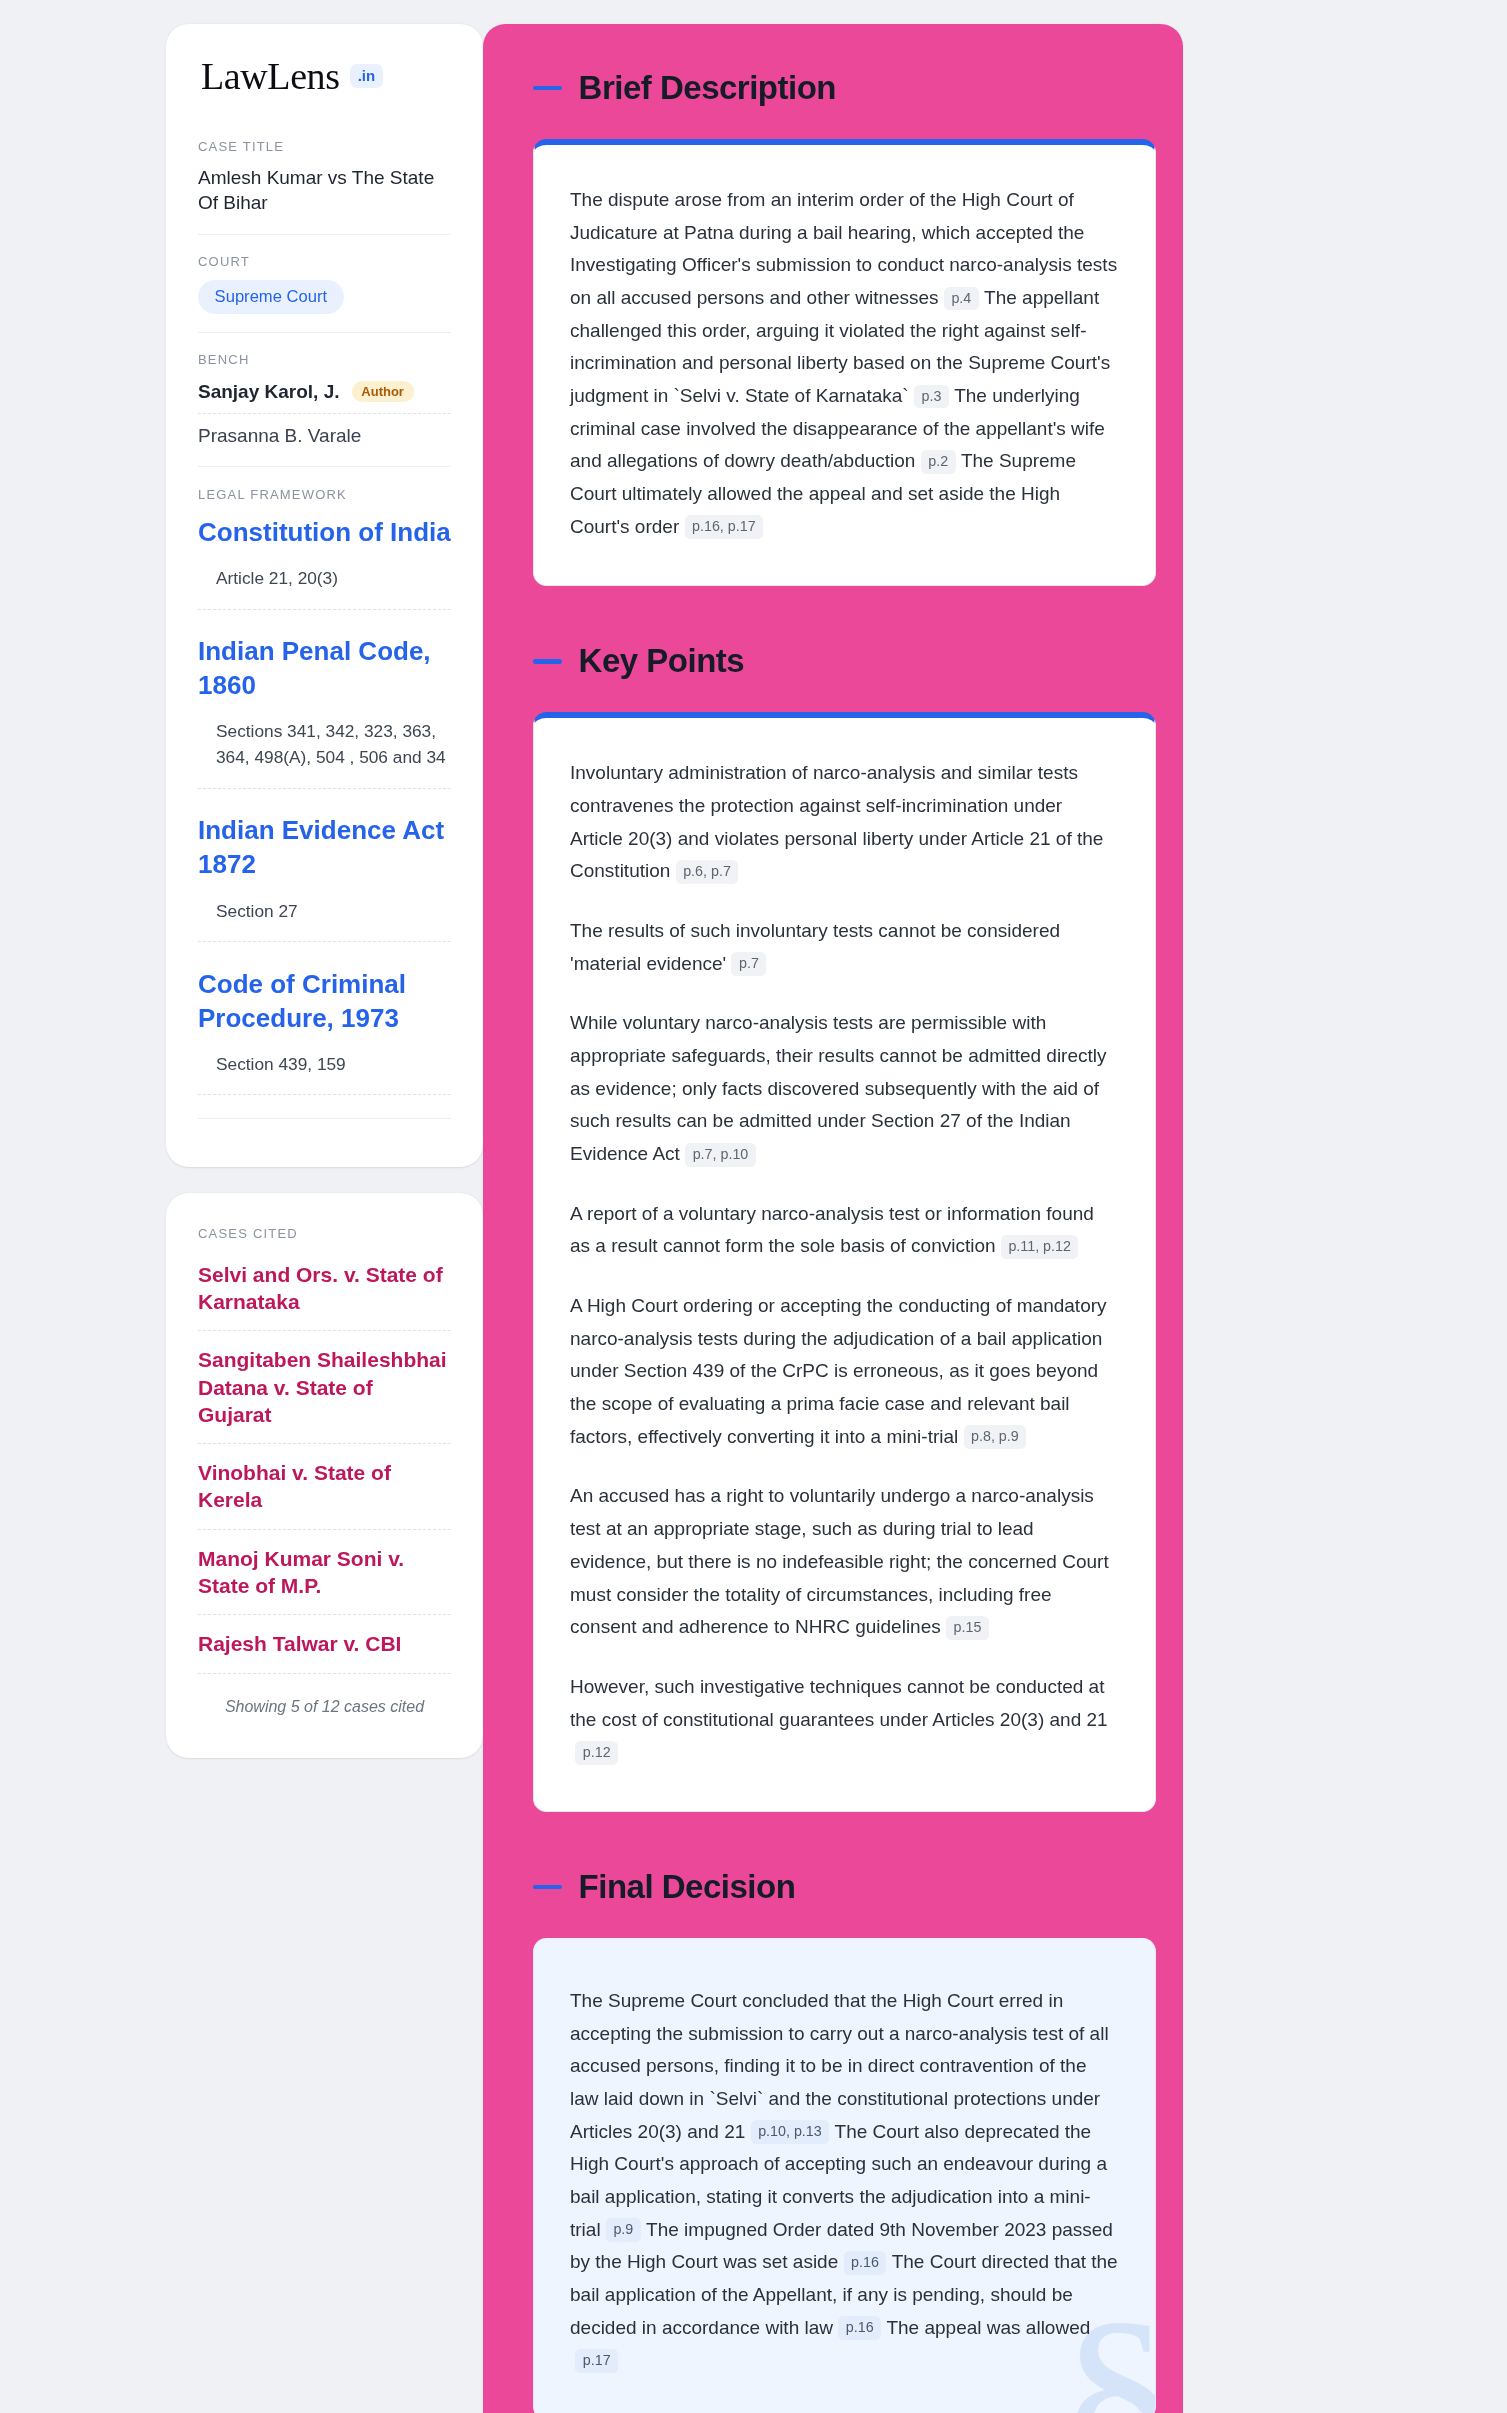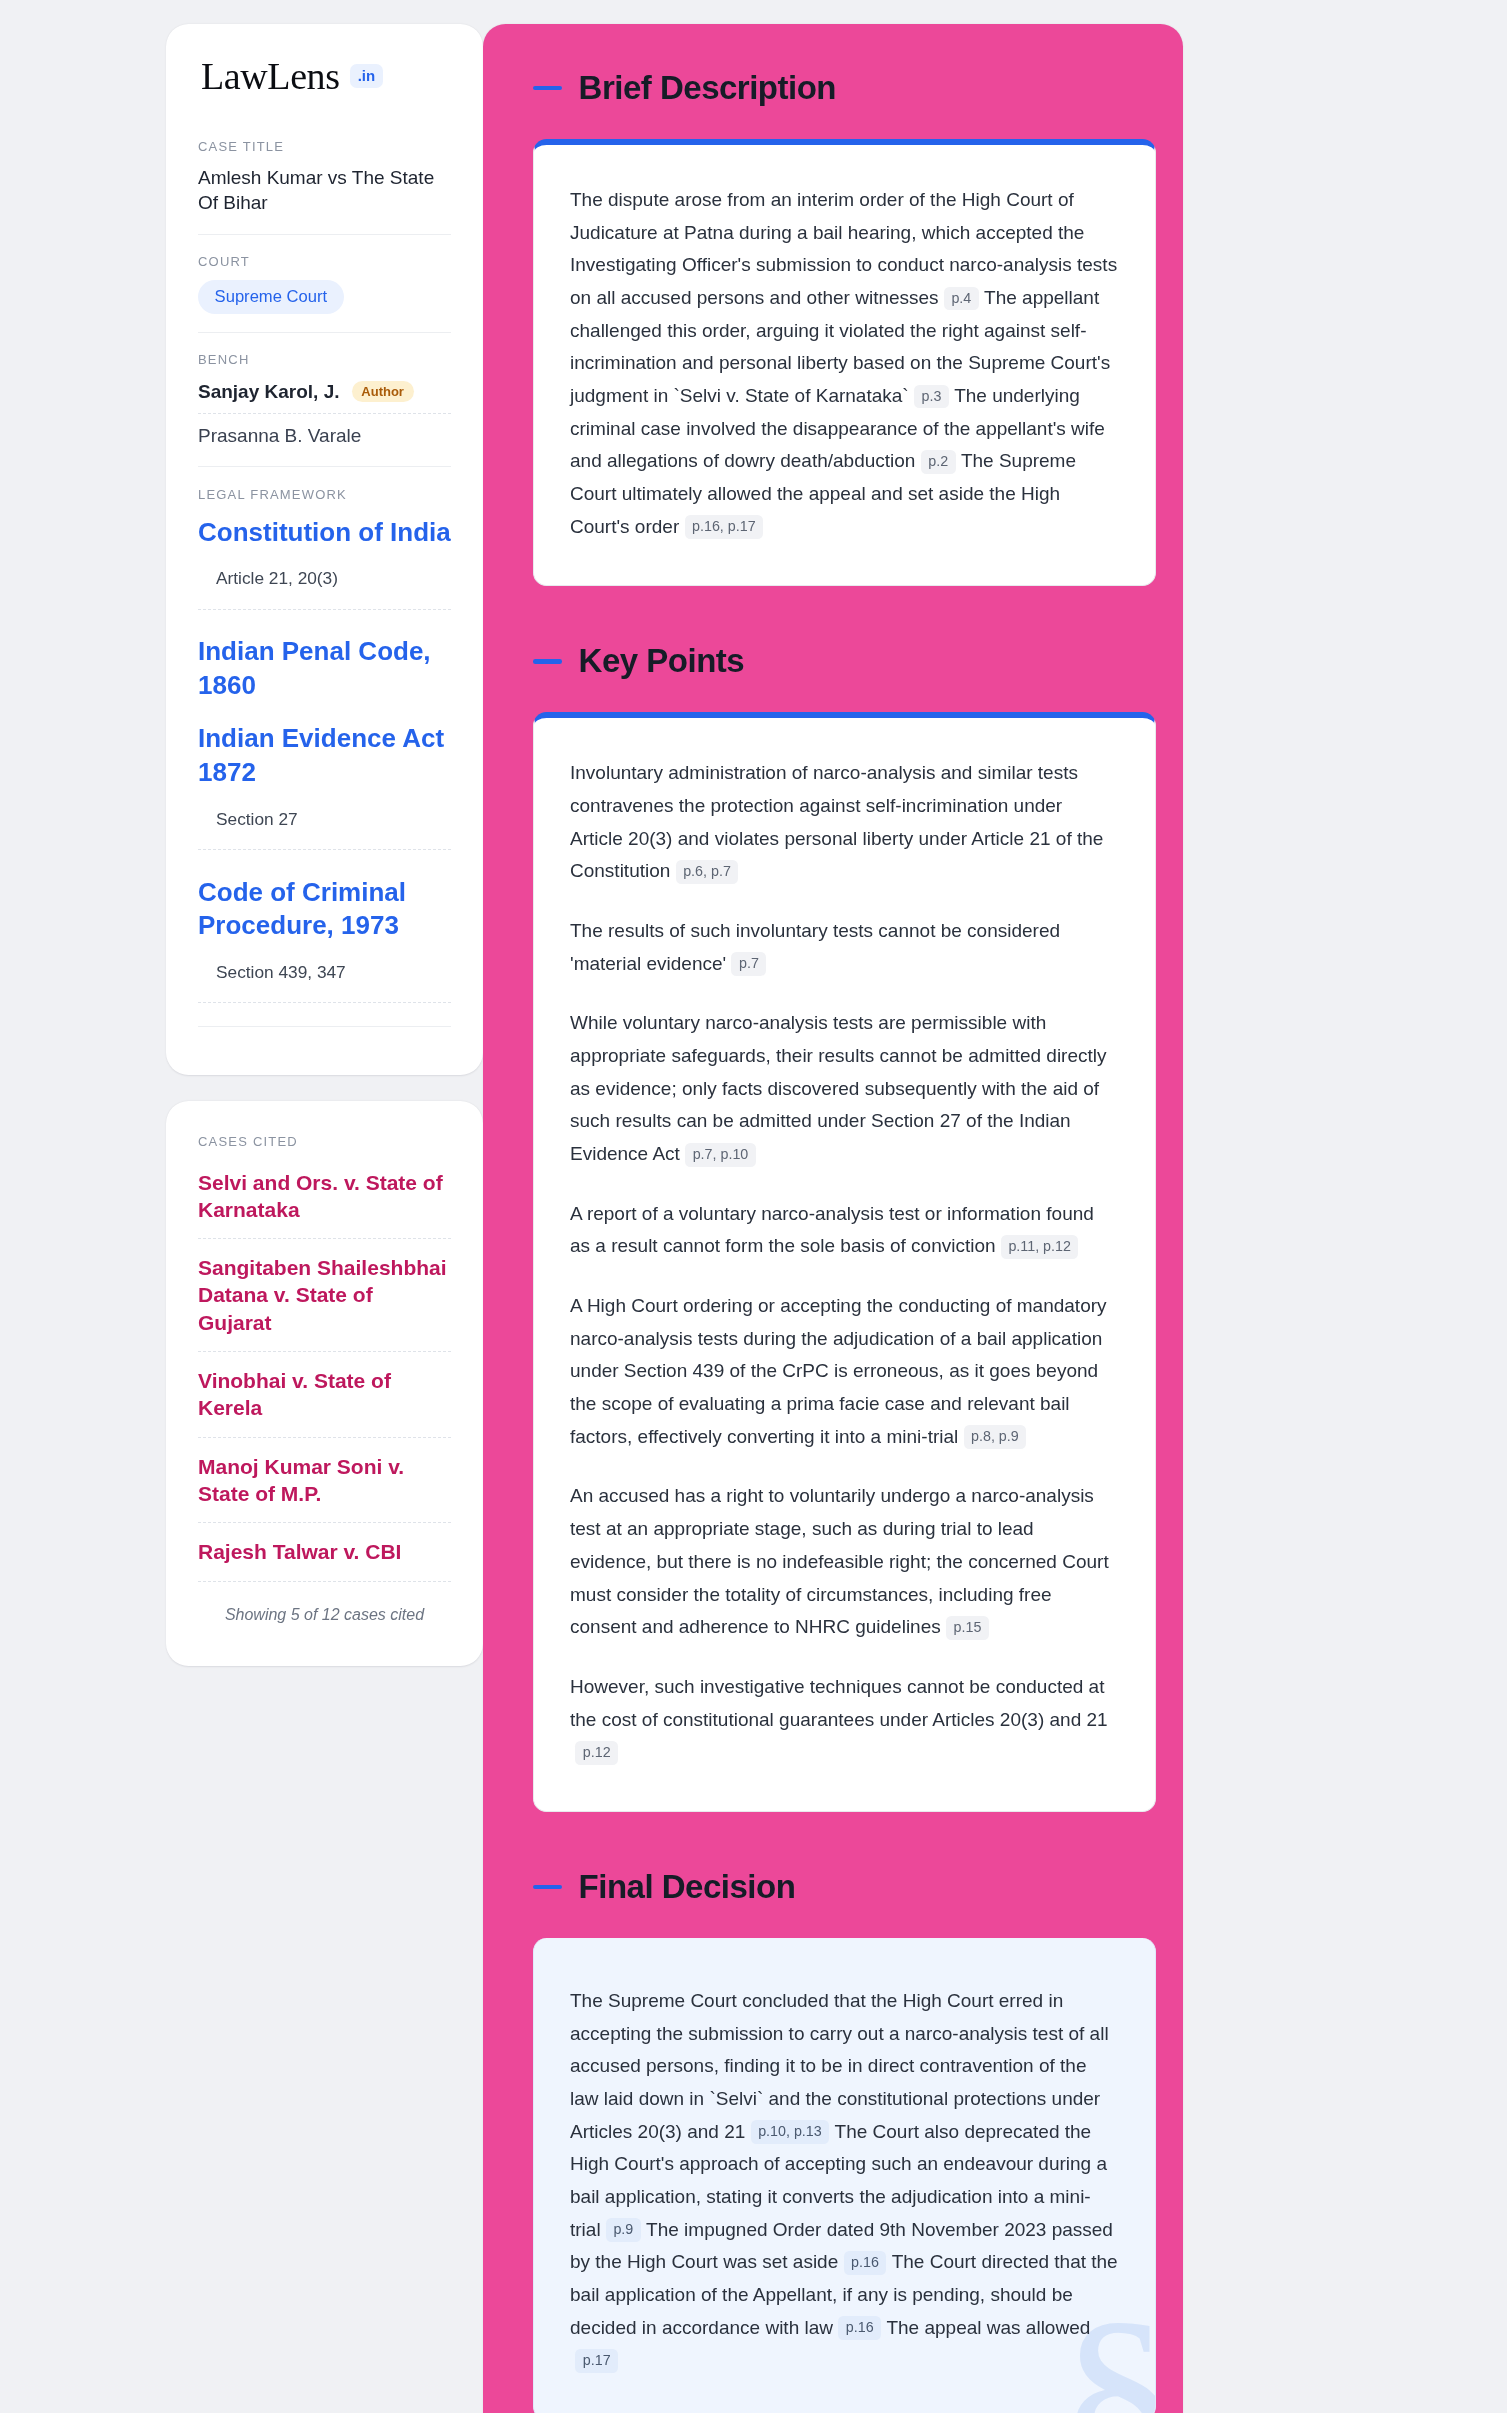--- a/index.html
+++ b/index.html
@@ -279,28 +279,29 @@
 
       <div class="field sep">
         <div class="field-label">LEGAL FRAMEWORK</div>
 
         <div class="law-group">
           <div class="law-title">Constitution of India</div>
           <div class="law-sections">Article 21, 20(3)</div>
         </div>
         <div class="law-group">
           <div class="law-title">Indian Penal Code, 1860</div>
+          <div class="law-sections">Sections 341, 342, 323, 363, 364, 498(A), 504 , 506 and 34</div>
         </div>
         <div class="law-group">
           <div class="law-title">Indian Evidence Act 1872</div>
           <div class="law-sections">Section 27</div>
         </div>
         <div class="law-group">
           <div class="law-title">Code of Criminal Procedure, 1973</div>
-          <div class="law-sections">Section 439, 347</div>
+          <div class="law-sections">Section 439, 159</div>
         </div>
 
         <div class="legal-tail"></div>
       </div>
 
     </div>
 
     <div class="card sidebar-cases">
       <div class="cases-label">CASES CITED</div>
       <div class="case-item">Selvi and Ors. v. State of Karnataka</div>

